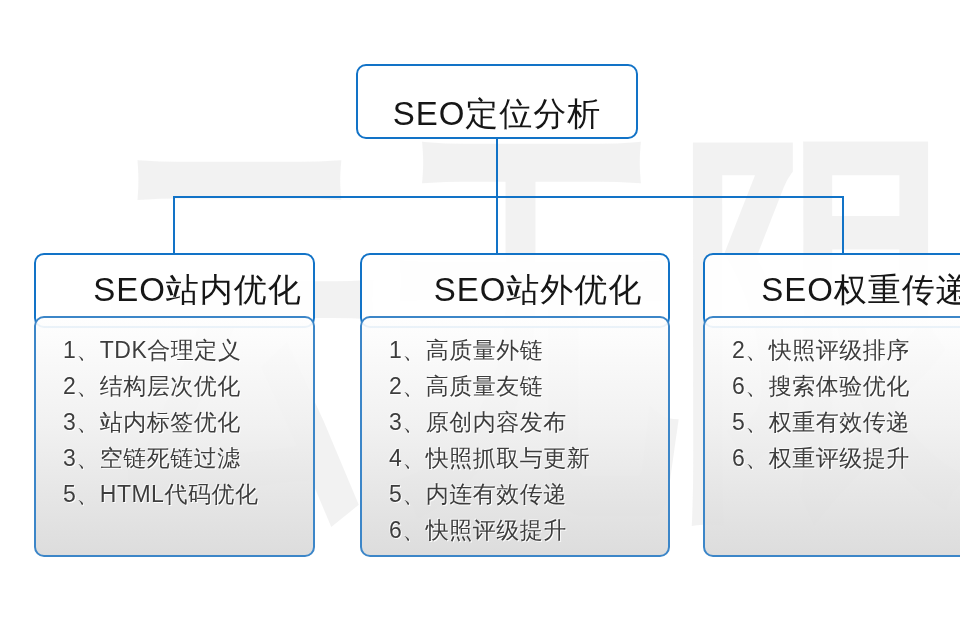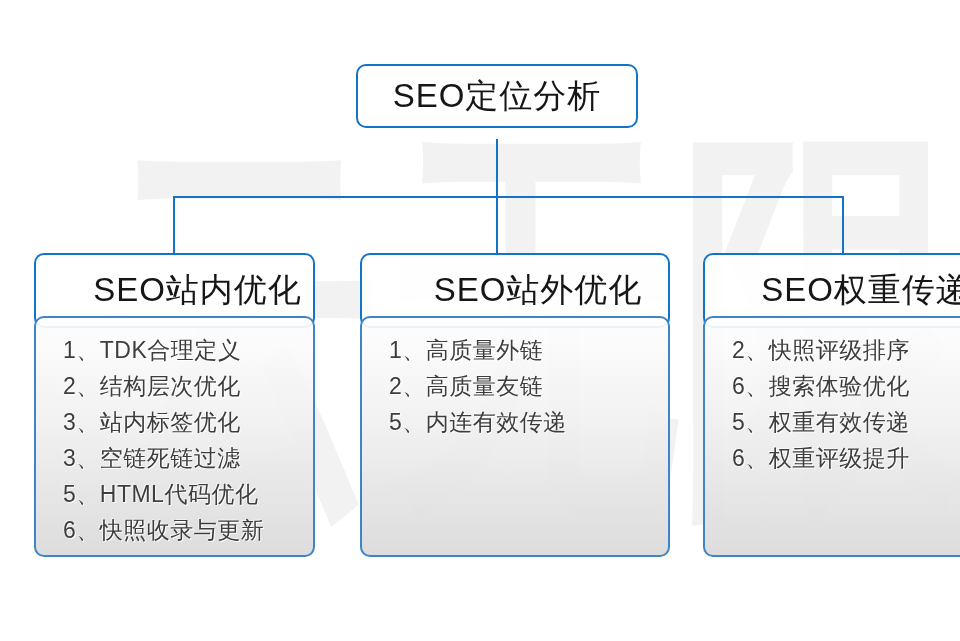--- a/index.html
+++ b/index.html
@@ -46,21 +46,21 @@
     display: flex; align-items: center; justify-content: center;
     z-index: 2;
   }
   .node .node-label {
     font-size: 33px;
     color: #161616;
     font-weight: 500;
     letter-spacing: 1px;
     white-space: nowrap;
   }
-  #root-node { left: 328px; top: 64px;  width: 282px; height: 64px; }
+  #root-node { left: 328px; top: 64px;  width: 282px; height: 75px; align-items: flex-end; }
   .branch-header { top: 253px; height: 75px; padding-left: 46px; }
   #branch-0 .branch-header, #branch-0 .branch-list { left: 6px;   width: 281px; }
   #branch-1 .branch-header, #branch-1 .branch-list { left: 332px; width: 310px; }
   #branch-2 .branch-header, #branch-2 .branch-list { left: 675px; width: 279px; }
 
   .branch-list {
     position: absolute;
     top: 316px; height: 241px;
     border: 2px solid #3c86c8;
     border-radius: 10px;
@@ -97,32 +97,34 @@
   <div id="branch-0">
     <div class="node branch-header">
       <span class="node-label">SEO站内优化</span>
     </div>
     <div class="branch-list">
       <div class="list-item">1、TDK合理定义</div>
       <div class="list-item">2、结构层次优化</div>
       <div class="list-item">3、站内标签优化</div>
       <div class="list-item">3、空链死链过滤</div>
       <div class="list-item">5、HTML代码优化</div>
-      <div class="list-item">6、快照收录与更新</div>
     </div>
   </div>
 
   <div id="branch-1">
     <div class="node branch-header">
       <span class="node-label">SEO站外优化</span>
     </div>
     <div class="branch-list">
       <div class="list-item">1、高质量外链</div>
       <div class="list-item">2、高质量友链</div>
+      <div class="list-item">3、原创内容发布</div>
+      <div class="list-item">4、快照抓取与更新</div>
       <div class="list-item">5、内连有效传递</div>
+      <div class="list-item">6、快照评级提升</div>
     </div>
   </div>
 
   <div id="branch-2">
     <div class="node branch-header">
       <span class="node-label">SEO权重传递</span>
     </div>
     <div class="branch-list">
       <div class="list-item">2、快照评级排序</div>
       <div class="list-item">6、搜索体验优化</div>

